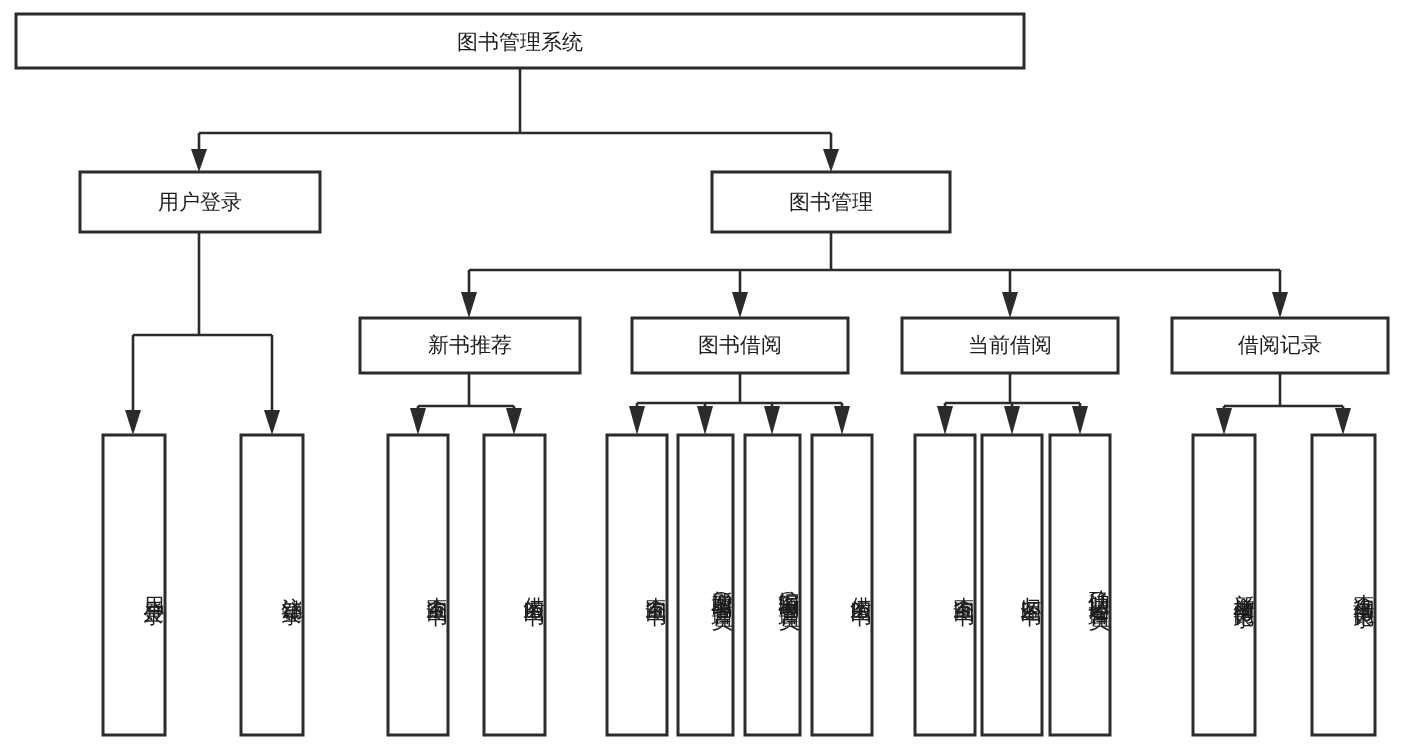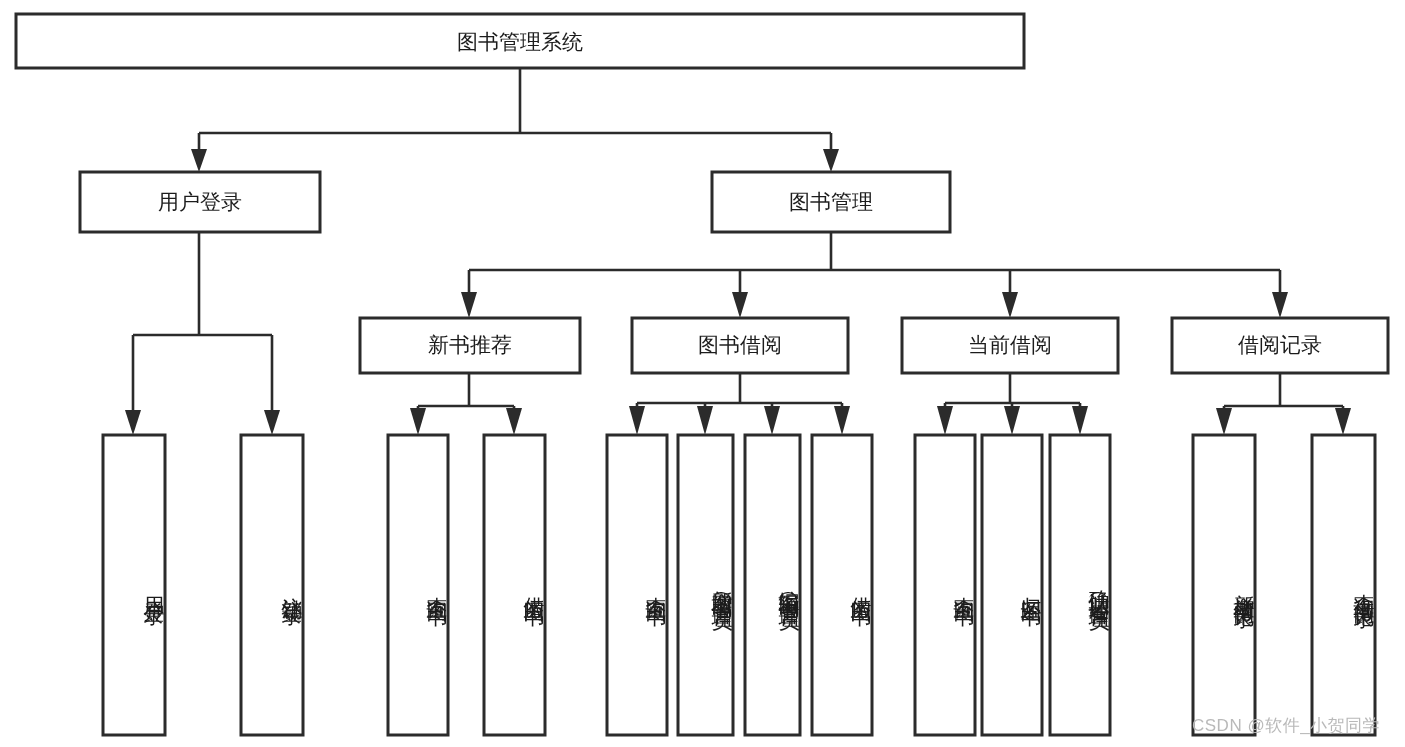--- a/index.html
+++ b/index.html
@@ -201,14 +201,13 @@
   <div class="vlabel" style="left:915px; top:513px; width:60px; height:145px;">查询图书</div>
 
   <div class="vlabel" style="left:982px; top:513px; width:60px; height:145px;">归还图书</div>
 
   <div class="vlabel" style="left:1050px; top:444px; width:60px; height:285px;">确认归还（管理员）</div>
 
   <div class="vlabel" style="left:1193px; top:488px; width:62px; height:195px;">新增借阅记录</div>
 
   <div class="vlabel" style="left:1312px; top:488px; width:63px; height:195px;">查询借阅记录</div>
 
-  <div class="watermark">CSDN @软件_小贺同学</div>
 </div>
 
 </body></html>

